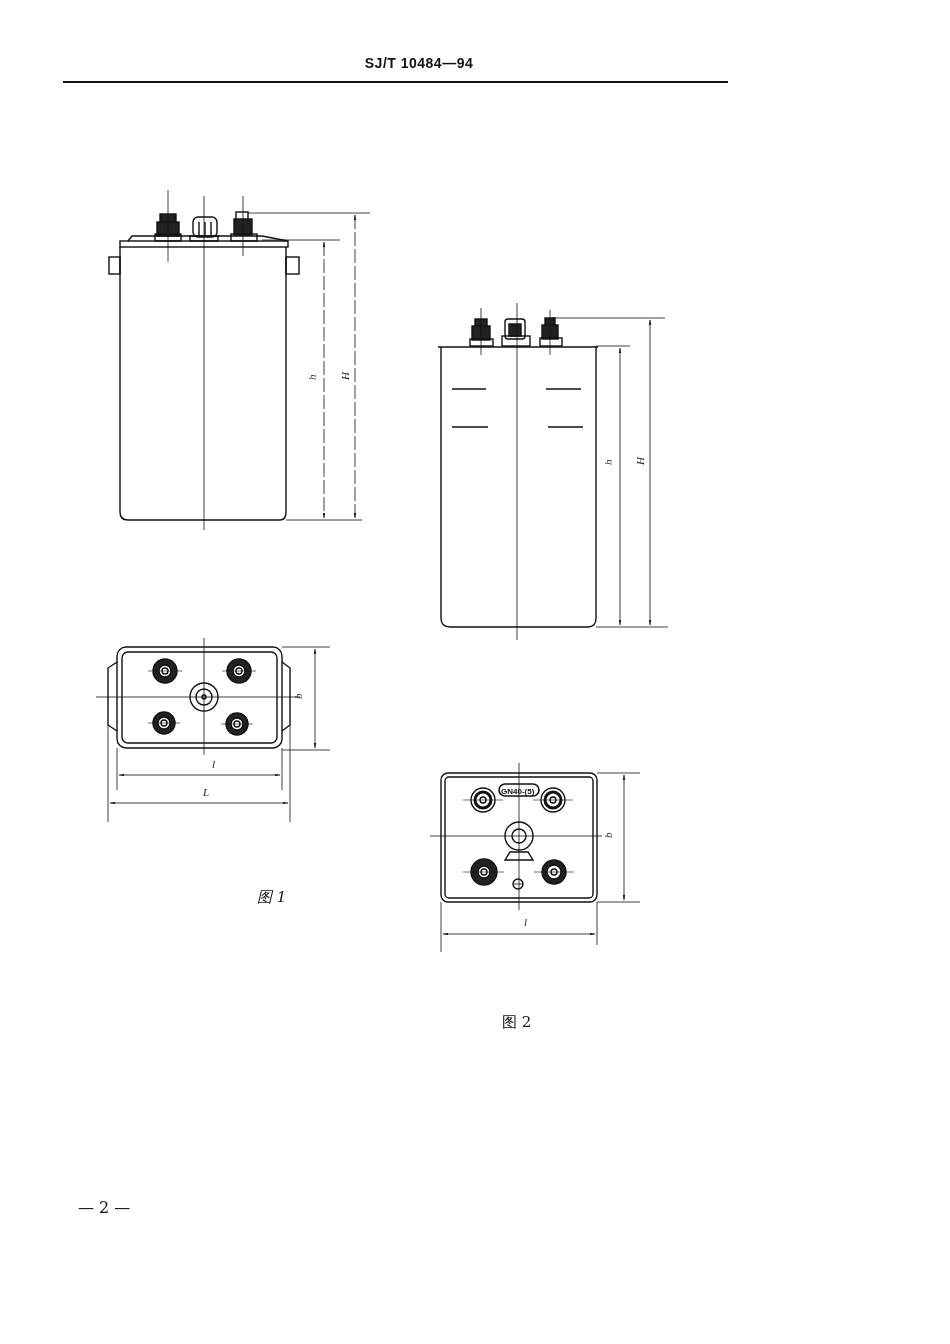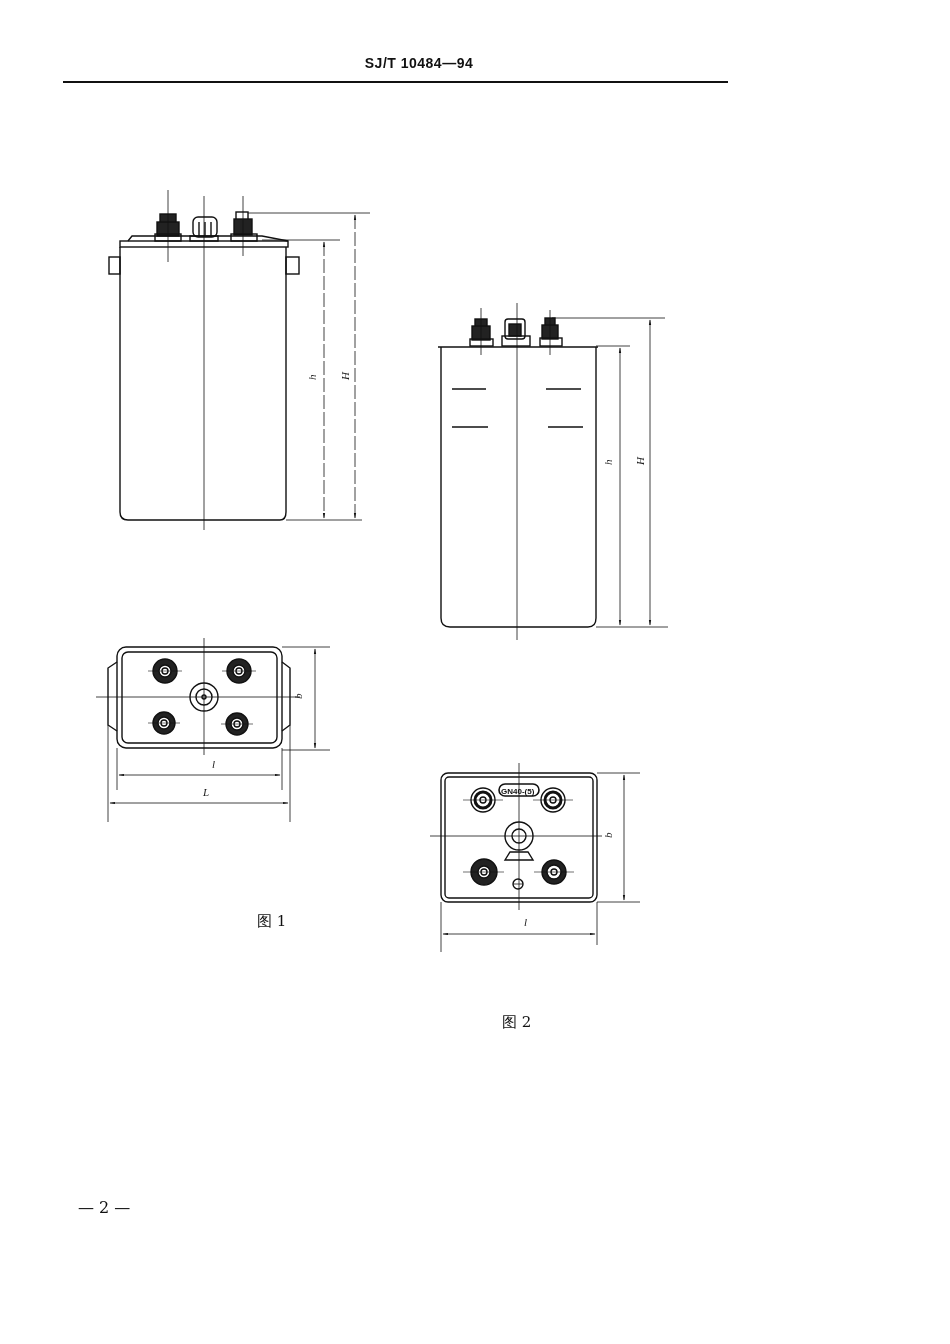--- a/index.html
+++ b/index.html
@@ -210,15 +210,15 @@
 
     <line x1="441" y1="902" x2="441" y2="952" stroke-width="0.8"></line>
     <line x1="597" y1="902" x2="597" y2="945" stroke-width="0.8"></line>
     <line x1="443" y1="934" x2="595" y2="934" stroke-width="0.8" marker-start="url(#arr)" marker-end="url(#arr)"></line>
   </g>
   <text x="501" y="794" font-size="8" font-family="Liberation Sans, sans-serif" font-weight="bold" fill="#111">GN40-(5)</text>
   <text class="dim-label" x="612" y="838" transform="rotate(-90 612 838)">b</text>
   <text class="dim-label" x="524" y="926">l</text>
 </svg>
 
-<div class="caption" style="left:257px; top:912px;">图 1</div>
+<div class="caption" style="left:257px; top:888px;font-style:italic;">图 1</div>
 <div class="caption" style="left:502px; top:1013px;">图 2</div>
 <div class="page-no">— 2 —</div>
 
 </body></html>

